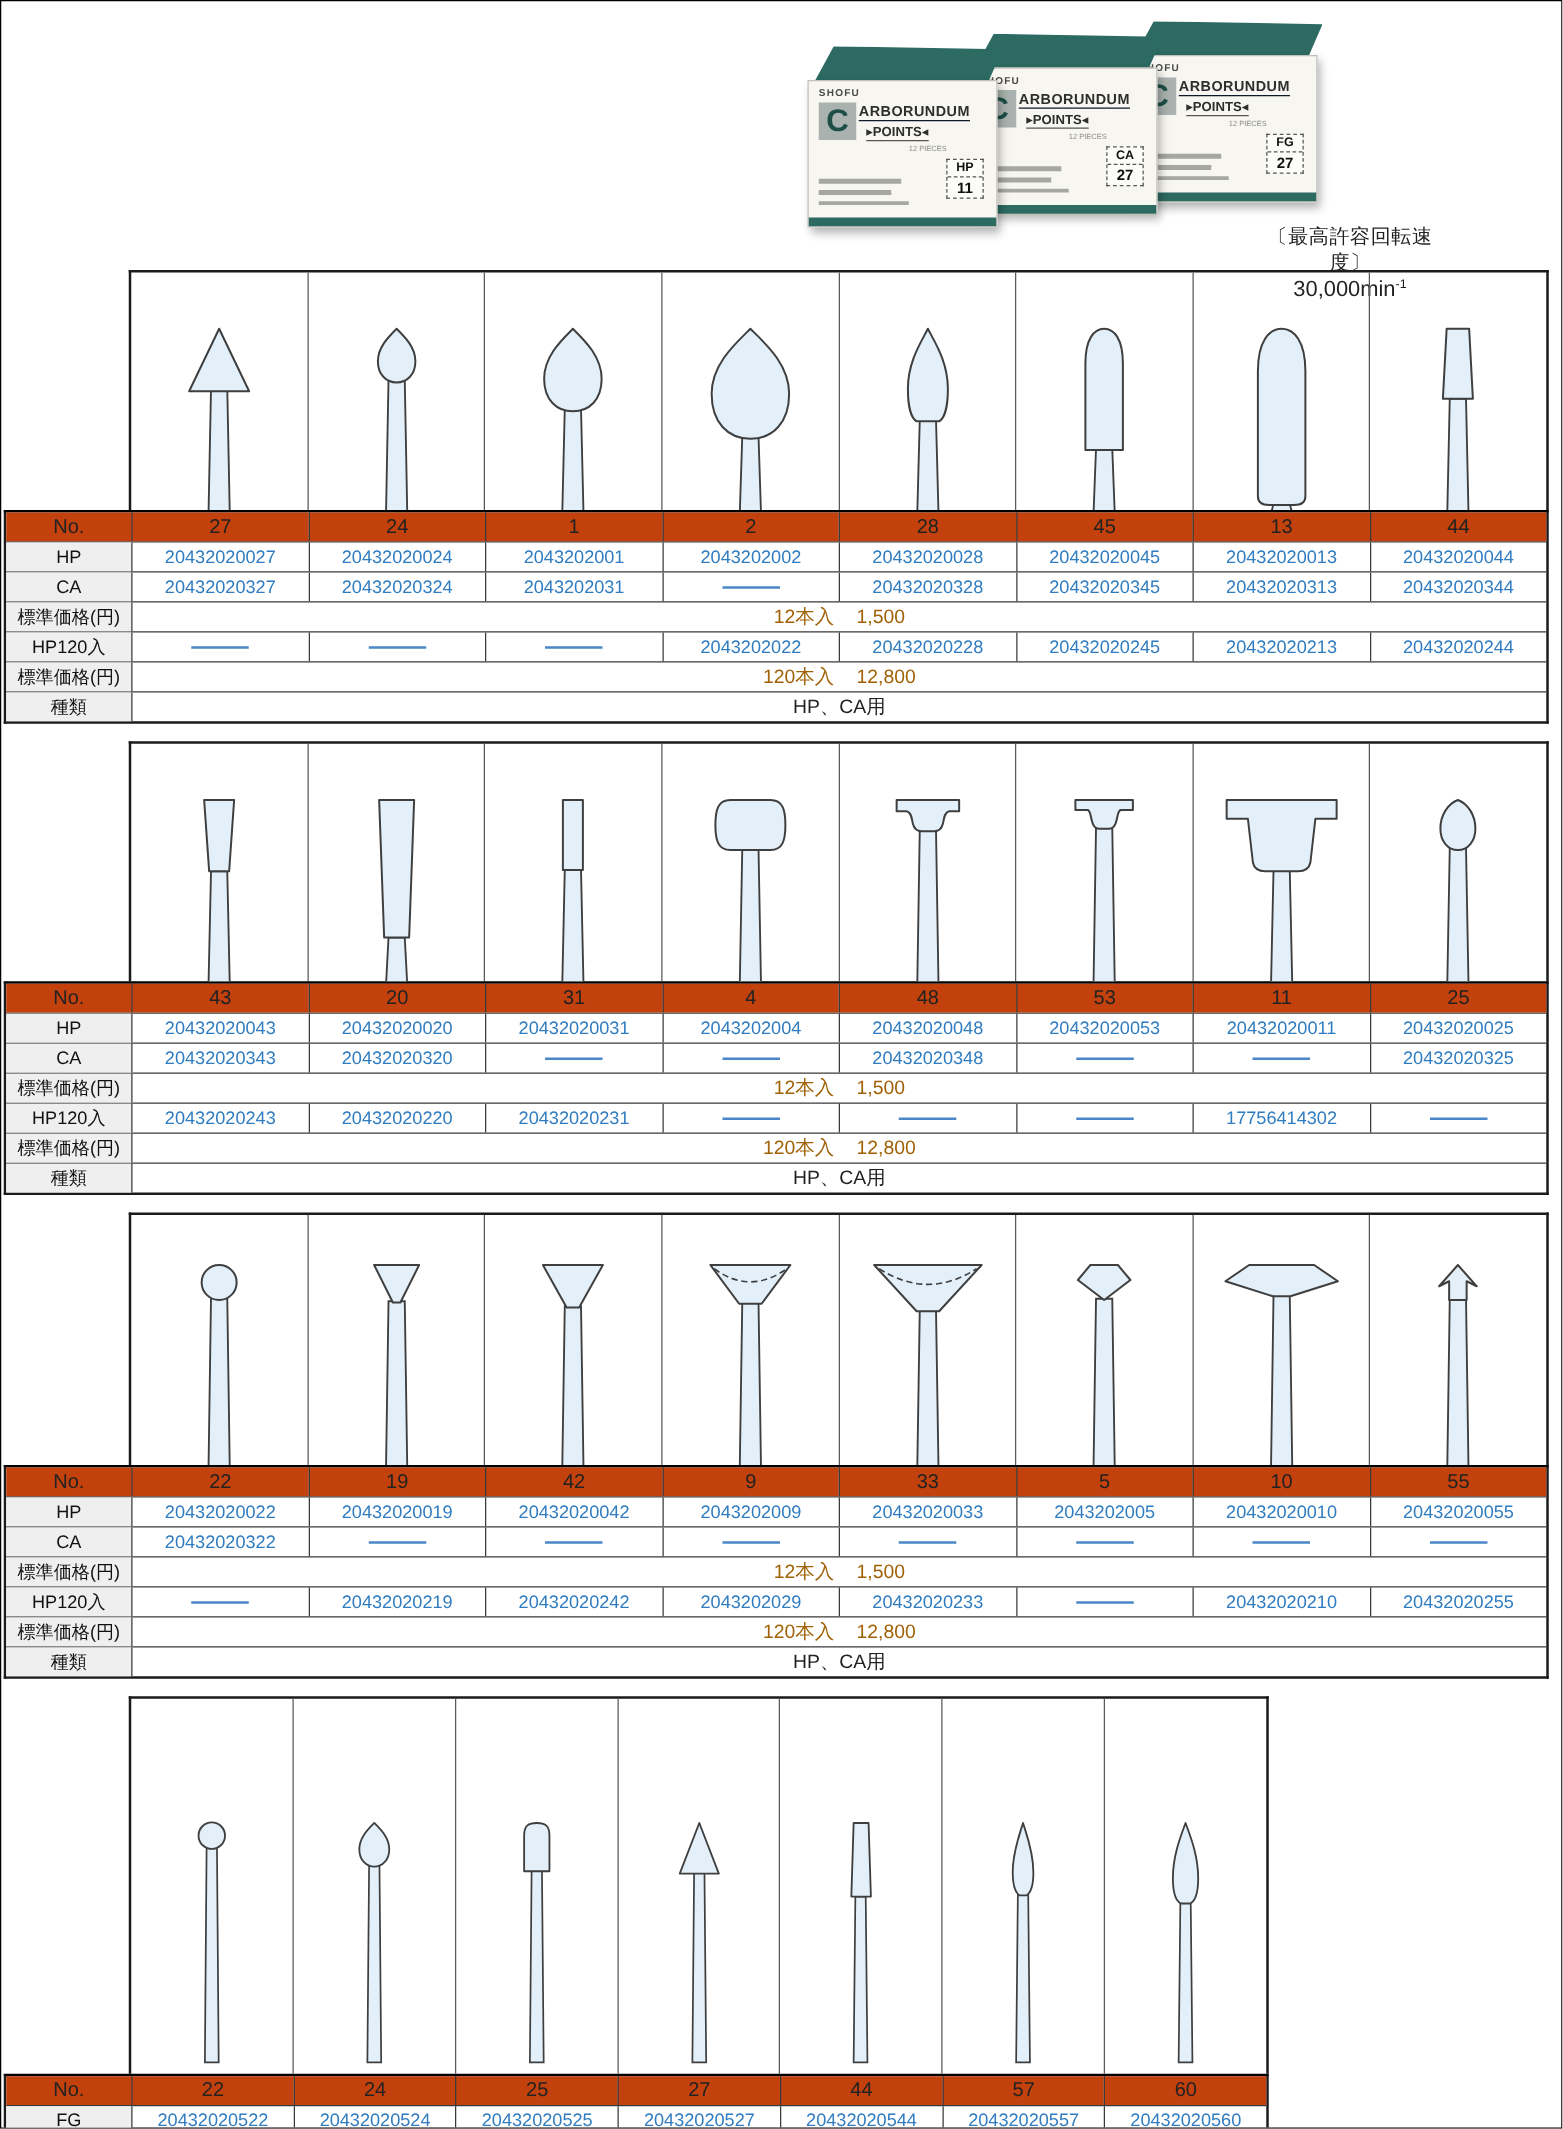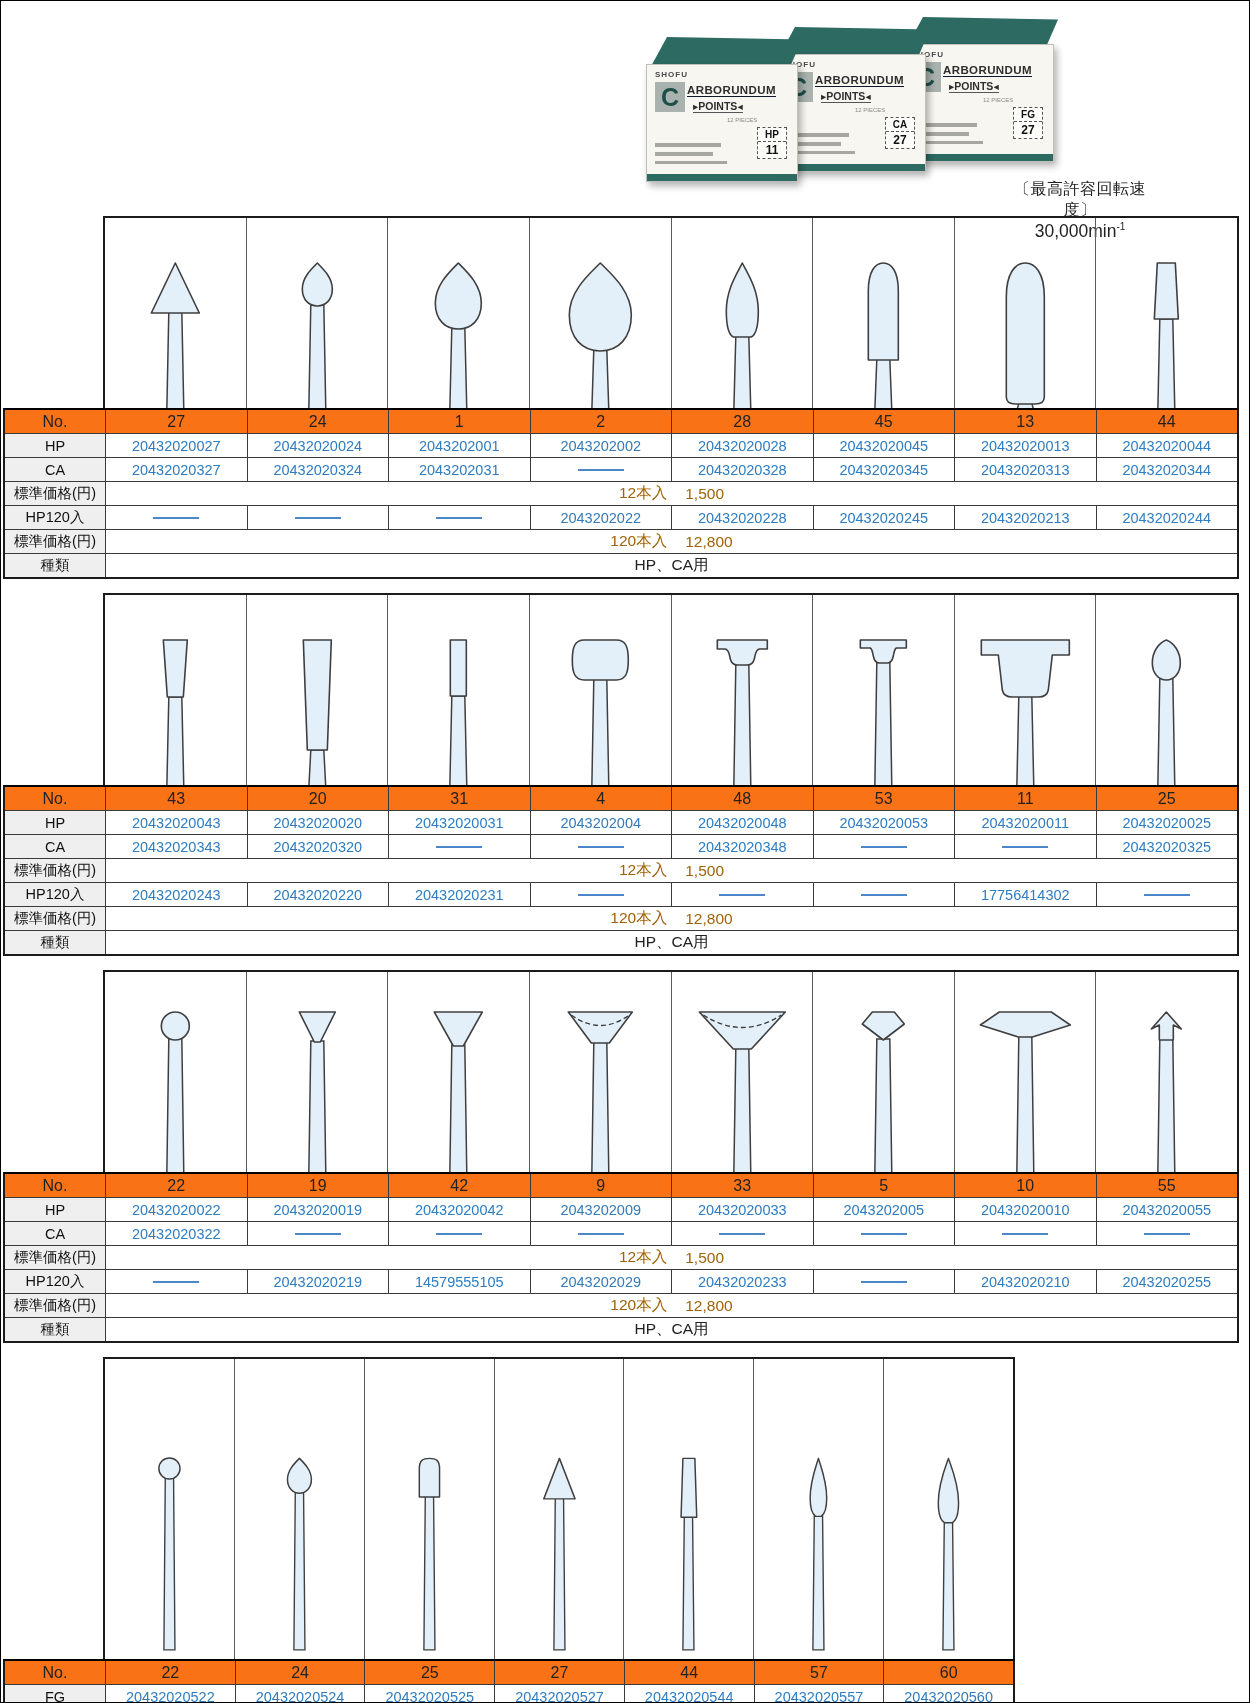--- a/index.html
+++ b/index.html
@@ -43,21 +43,21 @@
   .shape-cell svg{display:block;width:100%;height:100%;}
   .rows{border:2px solid #1b1b1b;border-top:2px solid #000;}
   .row{display:grid;height:23px;border-top:1px solid #3a3a3a;}
   .row:first-child{border-top:none;}
   .g8{grid-template-columns:100px repeat(8,1fr);}
   .g7{grid-template-columns:100px repeat(7,1fr);}
   .gm{grid-template-columns:100px 1fr;}
   .cell{display:flex;align-items:center;justify-content:center;border-left:1px solid #3a3a3a;overflow:hidden;white-space:nowrap;}
   .cell:first-child{border-left:none;}
   .lbl{background:#efefef;color:#111;font-size:14.5px;}
-  .no-row .cell{background:#f97316;font-size:16px;color:#222;}
+  .no-row .cell{background:#c2410c;font-size:16px;color:#222;}
   .code{color:#2f7cc0;font-size:14.5px;text-align:right;}
   .dash{width:46px;height:2px;background:#4a86c8;}
   .pricecell{font-size:15.5px;color:#a16207;gap:18px;}
   .kindcell{font-size:15.5px;color:#222;}
 </style>
 </head>
 <body>
 
 <div class="page">
   <div class="hdr">
@@ -579,21 +579,21 @@
           </div>
           <div class="row g8">
             <div class="cell lbl">HP120入</div>
             <div class="cell">
               <div class="dash"></div>
             </div>
             <div class="cell">
               <span class="code">20432020219</span>
             </div>
             <div class="cell">
-              <span class="code">14579555105</span>
+              <span class="code">20432020242</span>
             </div>
             <div class="cell">
               <span class="code">2043202029</span>
             </div>
             <div class="cell">
               <span class="code">20432020233</span>
             </div>
             <div class="cell">
               <div class="dash"></div>
             </div>

